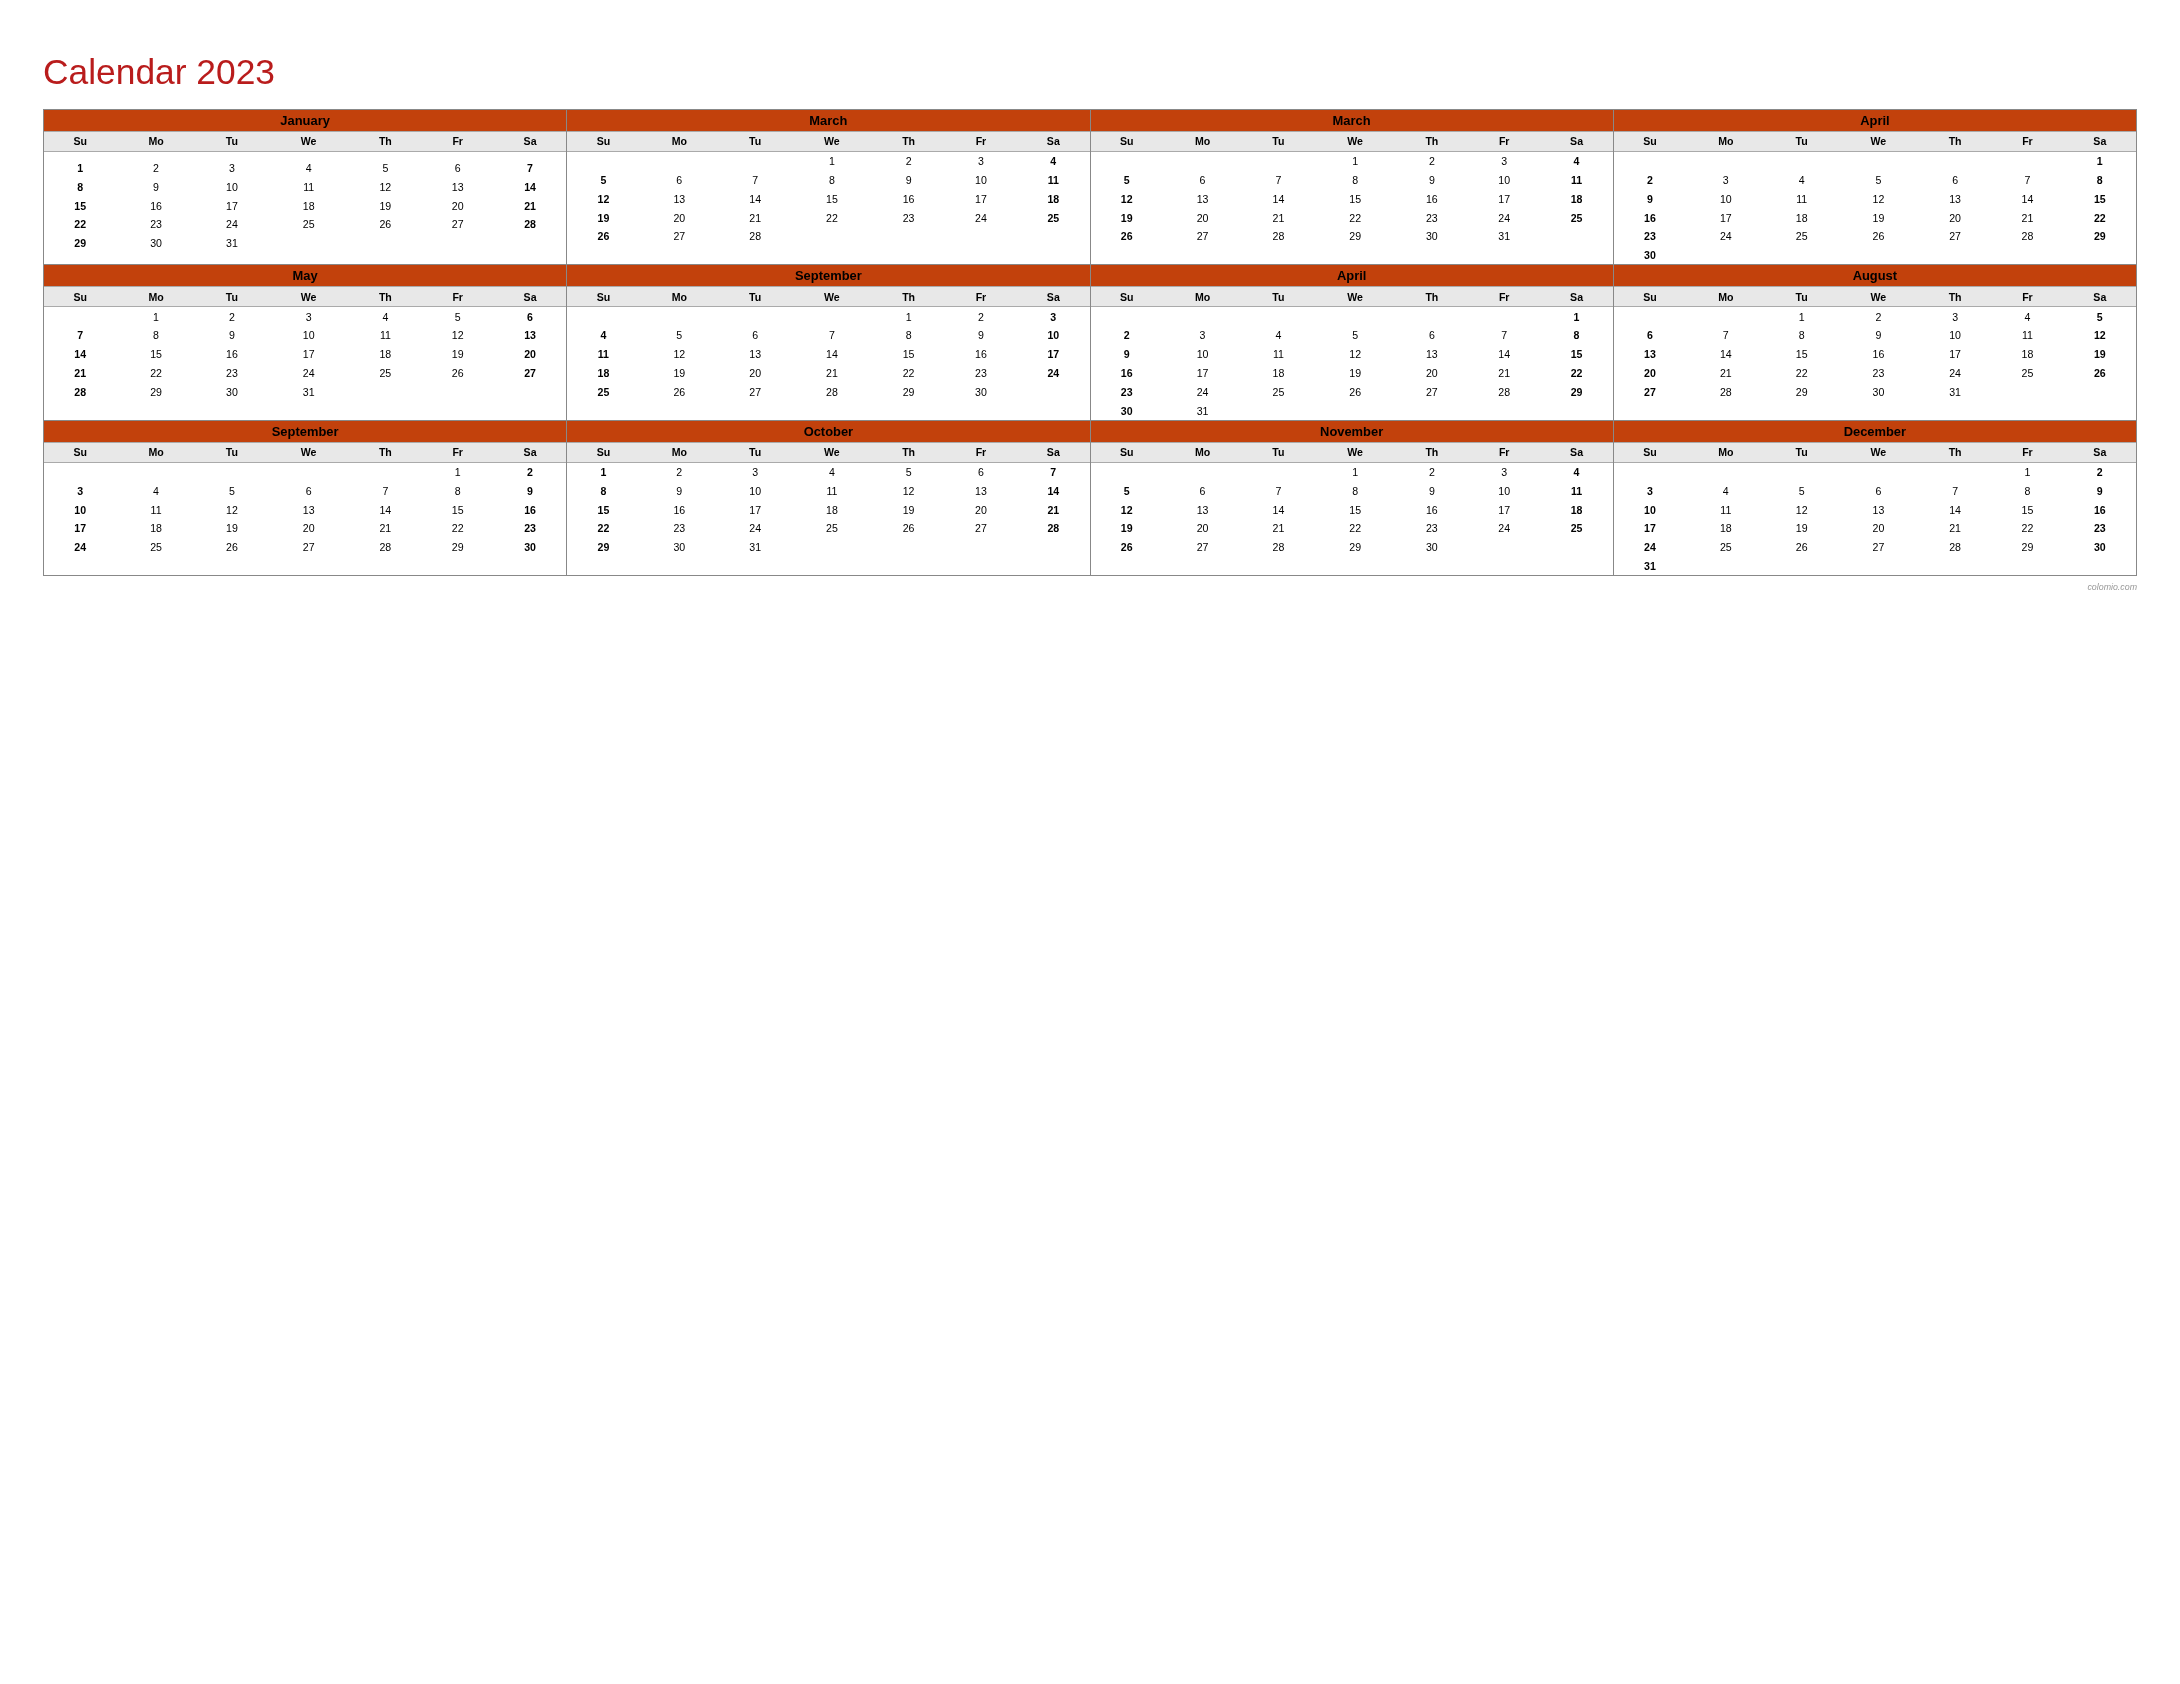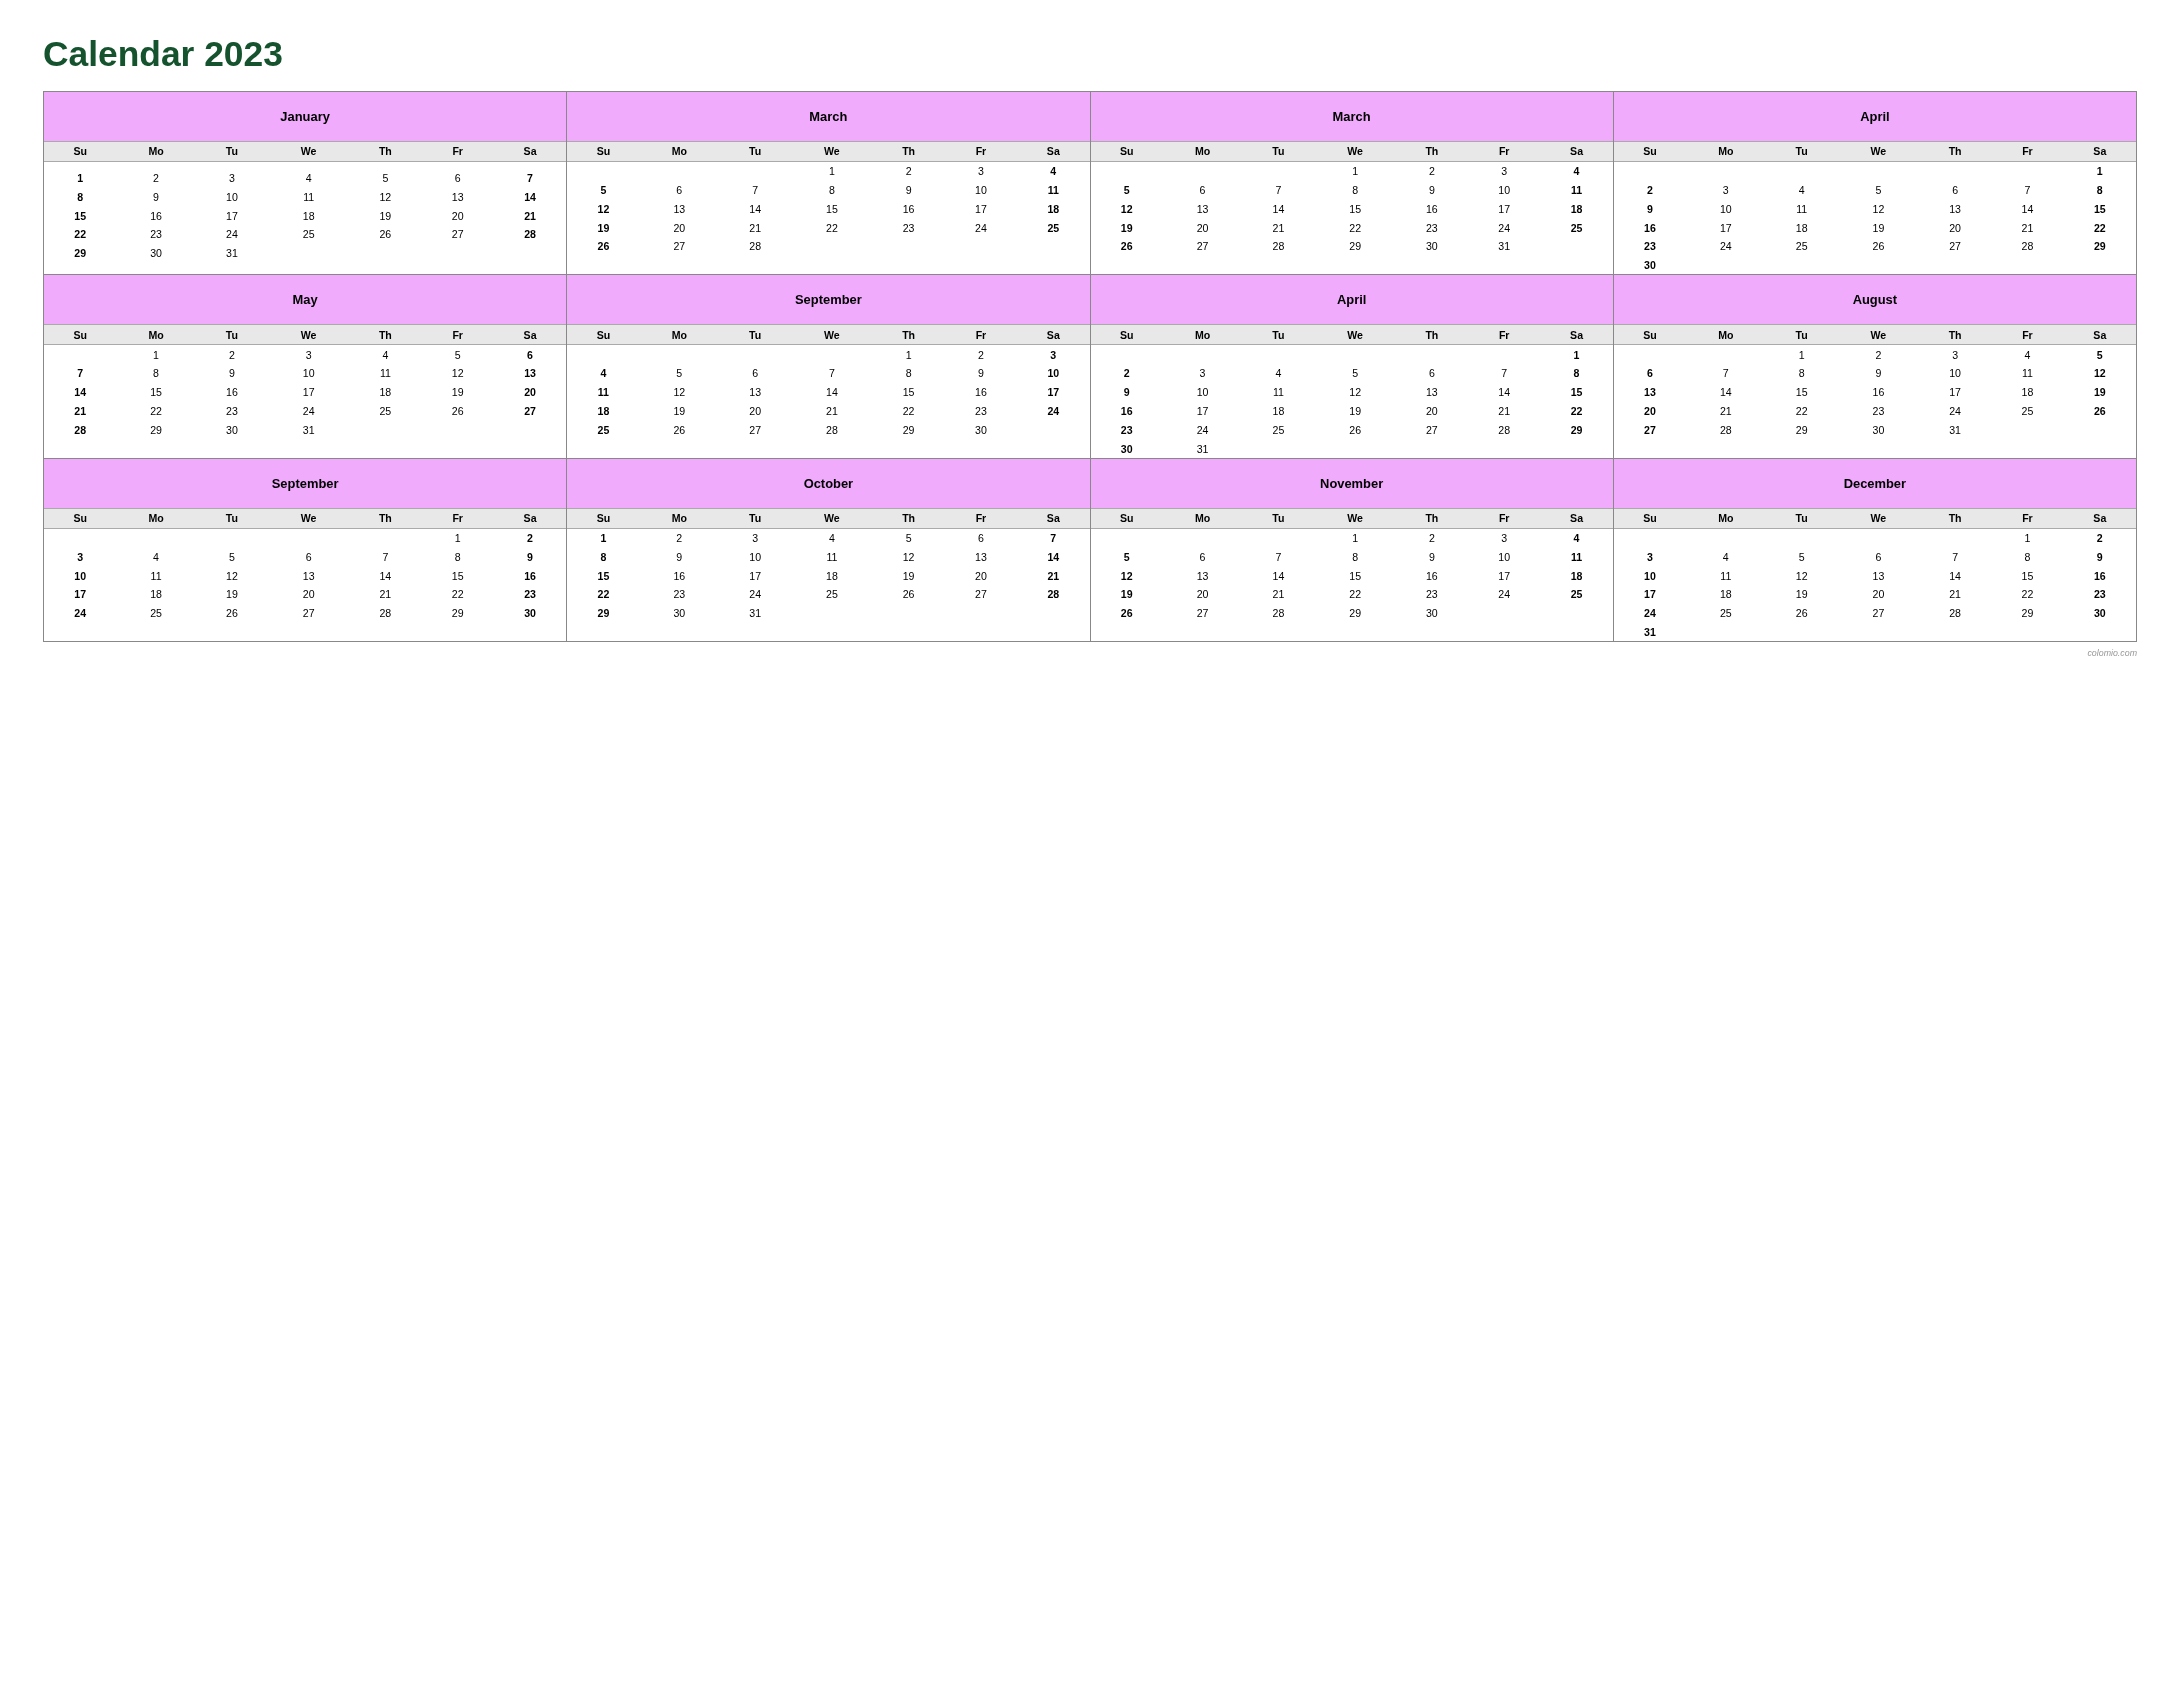--- a/index.html
+++ b/index.html
@@ -3,42 +3,43 @@
   <meta charset="utf-8">
   <style>
     * { box-sizing: border-box; margin: 0; padding: 0; }
     body {
       background: #fff;
       font-family: Arial, sans-serif;
       padding: 34px 43px;
     }
     h1 {
       font-size: 2.6em;
-      font-weight: 700;
+      font-weight: 400;
       margin-bottom: 17px;
-      color: #14532d;
+      color: #b91c1c;
+      margin-top: 18px;
     }
     .calendar-grid {
       display: grid;
       grid-template-columns: repeat(4, 1fr);
       grid-template-rows: repeat(3, auto);
       gap: 0;
       border-left: 1.3px solid #888;
       border-top: 1.3px solid #888;
     }
     .month-block {
       border-right: 1.3px solid #888;
       border-bottom: 1.3px solid #888;
     }
     .month-title {
       text-align: center;
       font-size: 0.95em;
       font-weight: bold;
-      background: #f0abfc;
-      padding: 17px 0;
+      background: #c2410c;
+      padding: 3px 0;
       color: #000;
     }
     .month-table {
       width: 100%;
       border-collapse: collapse;
     }
     .month-table th {
       background: #e8e8e8;
       font-size: 0.78em;
       font-weight: bold;

